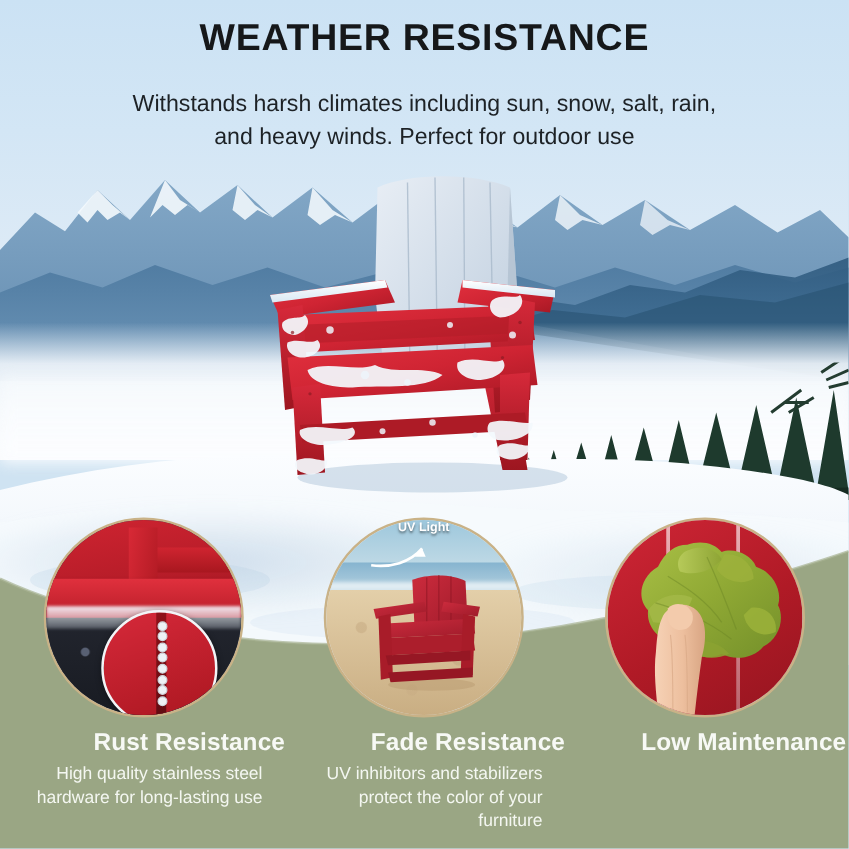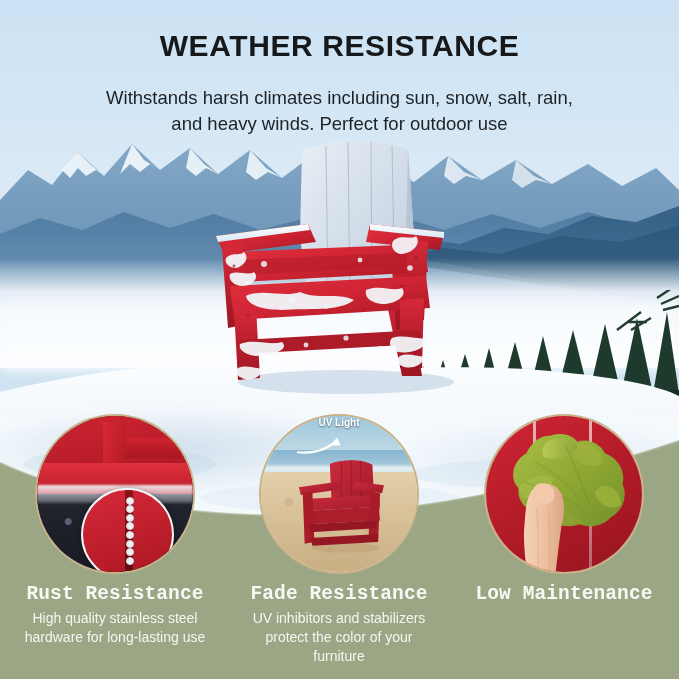--- a/index.html
+++ b/index.html
@@ -55,52 +55,52 @@
 
   
   .green-panel {
     position:absolute; left:0; bottom:0; width:679px; height:250px;
   }
 
   
   .header { position:absolute; left:0; top:0; width:679px; text-align:center; }
   .title {
     font-size:30px; font-weight:bold; letter-spacing:.6px;
-    color:#16181a; margin-top:31px; line-height:1;
+    color:#16181a; margin-top:16px; line-height:1;
   }
   .subtitle {
     font-size:18.5px; color:#1d2226; line-height:1.38;
     margin-top:24px; padding:0 96px; font-weight:400;
   }
 
   
   .hero-chair { position:absolute; left:196px; top:140px; width:290px; height:255px; }
 
   
   .features {
     position:absolute; left:0; top:414px; width:679px; height:265px;
   }
   .feature {
-    position:absolute; top:0; width:226px; text-align:center;
+    position:absolute; top:0; width:226px; text-align:right;
   }
   .feature.f1 { left:2px; }
   .feature.f2 { left:226px; }
   .feature.f3 { left:451px; }
 
   .circle {
     position:relative; width:160px; height:160px; margin:0 auto;
     border-radius:50%; overflow:hidden;
     border:2.2px solid #c9b287;
     background:#dfe6ee;
   }
   .circle-inner { position:absolute; inset:0; }
 
   .feat-title {
     margin-top:10px; font-size:19.5px; font-weight:bold;
-    color:#f7f9f5; line-height:1.1; letter-spacing:.1px;font-family:Liberation Mono, monospace;
+    color:#f7f9f5; line-height:1.1; letter-spacing:.1px;
   }
   .feat-desc {
     margin-top:4px; font-size:14px; color:#f4f7f1; line-height:1.33;
     padding:0 18px;
   }
 
   
   .c1-bg { position:absolute; inset:0; background:#2c2f3b; }
   .c1-dark {
     position:absolute; left:0; top:46%; width:100%; height:54%;

